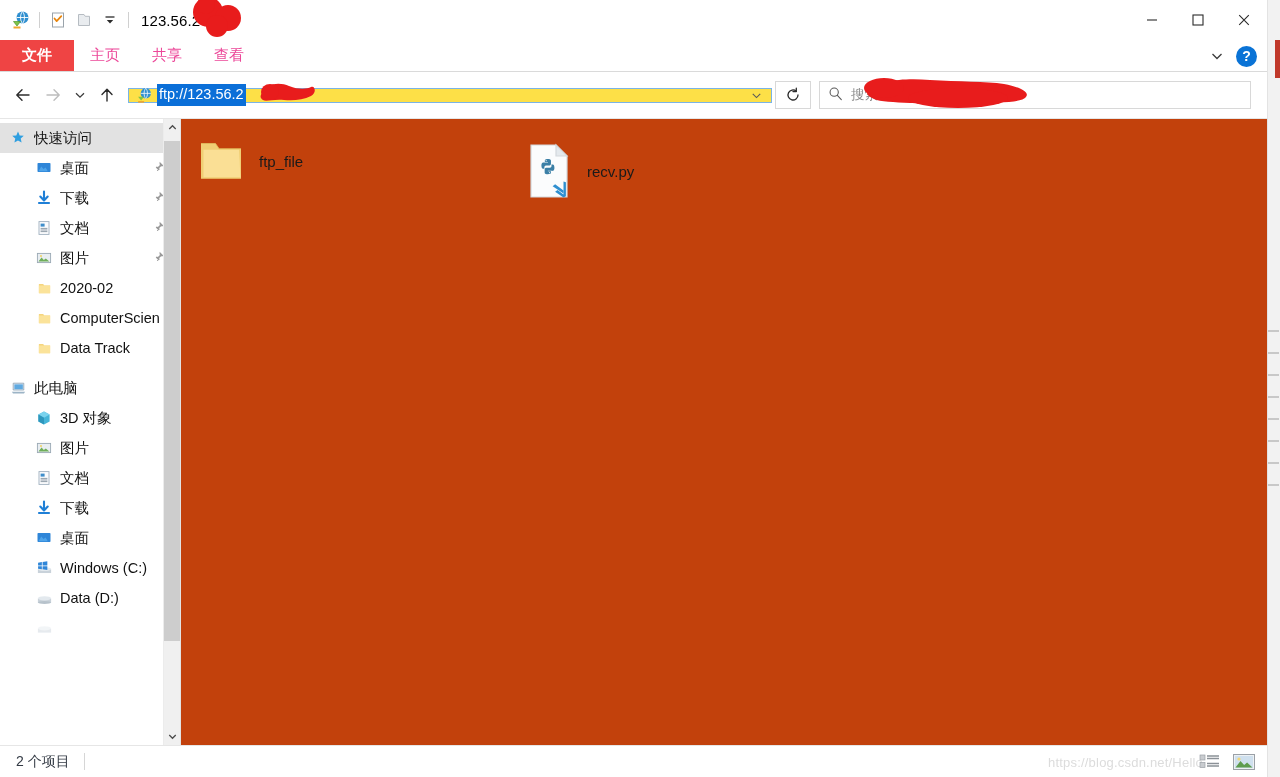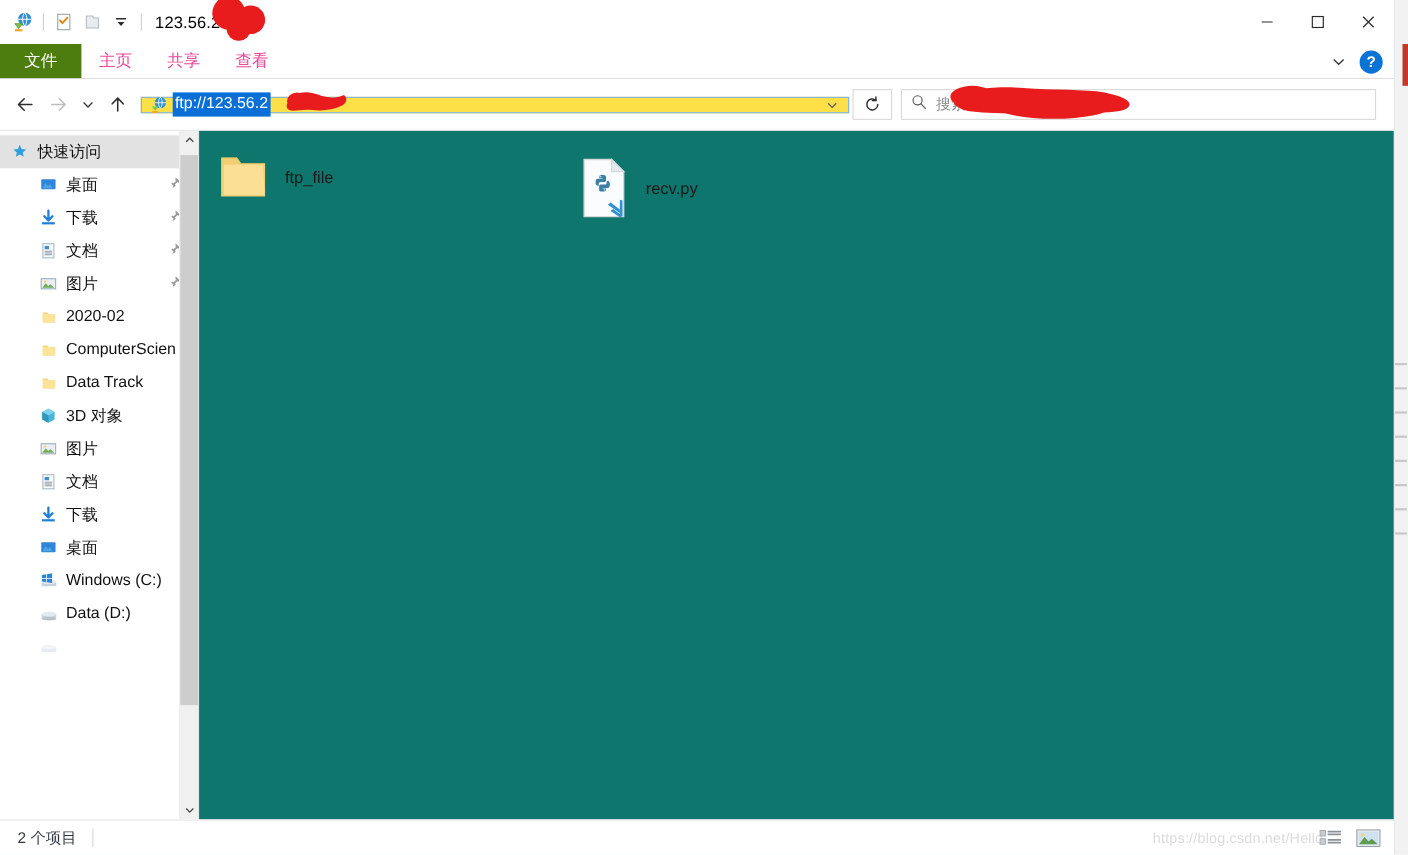--- a/index.html
+++ b/index.html
@@ -74,21 +74,21 @@
     border-bottom: 1px solid #dadada;
     display: flex; align-items: stretch;
   }
   .tab {
     display: flex; align-items: center; justify-content: center;
     padding: 0 16px;
     font-size: 15px; color: #ec4899;
     min-width: 62px;
   }
   .tab.file {
-    background: #4d7c0f; color: #ffffff; min-width: 74px;
+    background: #ef4444; color: #ffffff; min-width: 74px; font-weight: bold;
   }
   .ribbon-right {
     position: absolute; right: 4px; top: 0; height: 32px;
     display: flex; align-items: center; gap: 6px;
   }
   .chev-btn { width: 26px; height: 26px; display:flex; align-items:center; justify-content:center; }
   .help-btn {
     width: 21px; height: 21px; border-radius: 50%;
     background: #0a73d6; color: #fff;
     font-size: 14px; font-weight: bold;
@@ -205,21 +205,21 @@
   }
 
   .splitter {
     width: 1px; background: #e3e3e3; flex: 0 0 1px;
   }
 
   
   .content {
     position: relative;
     flex: 1 1 auto;
-    background: #0f766e;
+    background: #c2410c;
     padding: 8px 0 0 0;
     overflow: hidden;
   }
   .tiles {
     position: relative;
     display: block;
   }
   .tile {
     position: absolute;
     display: flex; align-items: center;
@@ -518,20 +518,30 @@
           <span class="ni-icon">
             <svg width="15" height="15" viewBox="0 0 16 16">
               <path d="M2 3.2h4.6l1.1 1.6H14v8.2H2z" fill="#f5d57e"></path>
               <path d="M2 4.8h12v8.2H2z" fill="#fbe39a"></path>
             </svg>
           </span>
           <span class="ni-label">Data Track</span>
         </div>
 
 
+        <div class="nav-item" style="margin-top:10px">
+          <span class="ni-icon">
+            <svg width="17" height="17" viewBox="0 0 18 18">
+              <path d="M3.4 3.4h11.2v7.2H3.4z" fill="#e6eef5" stroke="#8fa3b4" stroke-width="0.9"></path>
+              <path d="M2 12.4h14l-1.2 2H3.2z" fill="#9cb4c6"></path>
+              <path d="M4.6 4.6h9v5.2h-9z" fill="#5fa9e0"></path>
+            </svg>
+          </span>
+          <span class="ni-label">此电脑</span>
+        </div>
 
         <div class="nav-item indent-1">
           <span class="ni-icon">
             <svg width="16" height="16" viewBox="0 0 16 16">
               <path d="M8 1.6l5.6 3v6.8L8 14.4l-5.6-3V4.6z" fill="#46b5d8"></path>
               <path d="M8 1.6l5.6 3L8 7.8 2.4 4.6z" fill="#7ad3ee"></path>
               <path d="M8 7.8v6.6l-5.6-3V4.6z" fill="#2e97bd"></path>
             </svg>
           </span>
           <span class="ni-label">3D 对象</span>

